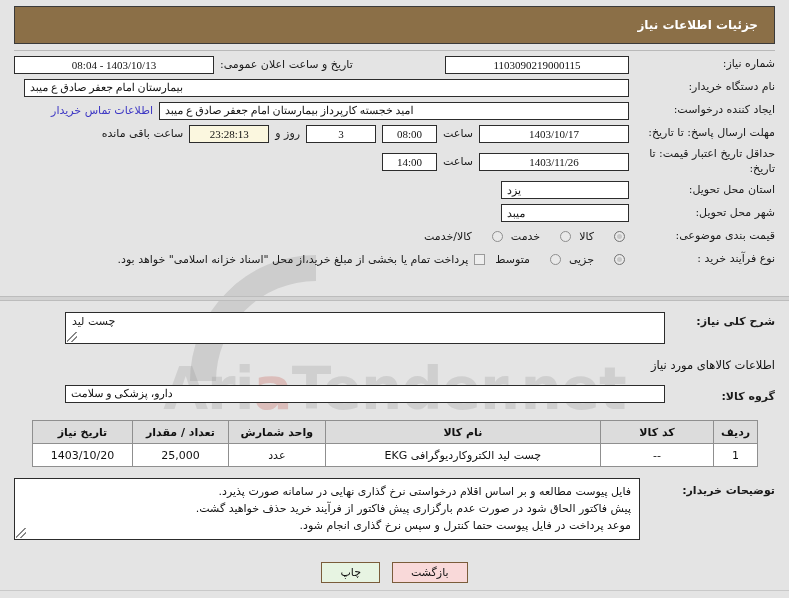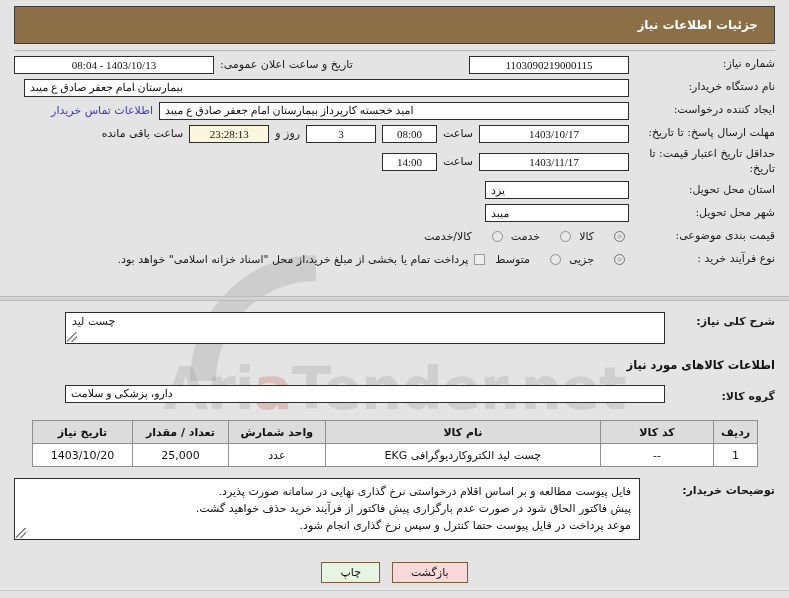--- a/index.html
+++ b/index.html
@@ -53,28 +53,28 @@
     width:146px;flex:0 0 146px;text-align:right;padding-left:8px;
     font-size:11px;color:#1b1b1b;box-sizing:border-box;line-height:1.35;
   }
   .fld{
     border:1px solid #2c2c2c;background:#fff;height:18px;
     box-sizing:border-box;display:flex;align-items:center;
     padding:0 5px;font-size:11px;color:#111;overflow:hidden;white-space:nowrap;font-family:Liberation Serif, serif;
   }
   .fld.ctr{justify-content:center;}
   .fld.rt{justify-content:flex-end;}
-  .w-need{width:160px;}
+  .w-need{width:184px;}
   .w-org{width:605px;}
   .w-creator{width:470px;}
   .w-date{width:150px;}
   .w-time{width:55px;}
   .w-days{width:70px;}
   .w-clock{width:80px;background:#fbf7df;}
-  .w-prov{width:144px;}
+  .w-prov{width:128px;}
   .cell-gap{width:6px;flex:0 0 6px;}
   .mini-lbl{font-size:11px;padding:0 6px;color:#1b1b1b;white-space:nowrap;}
   .link{color:#3d37c4;font-size:11px;white-space:nowrap;padding:0 6px;cursor:pointer;}
   .tail{font-size:11px;color:#1b1b1b;white-space:nowrap;padding:0 6px;}
 
   
   .announce{display:flex;align-items:center;margin-right:auto;}
   .announce .mini-lbl{font-size:11px;}
   .w-announce{width:200px;}
 
@@ -104,21 +104,21 @@
     width:600px;height:32px;border:1px solid #2c2c2c;background:#fff;
     box-sizing:border-box;padding:2px 6px;font-size:11px;
     display:flex;align-items:flex-start;justify-content:flex-end;
     position:relative;overflow:hidden;
   }
   .resizer{
     position:absolute;left:1px;bottom:1px;width:10px;height:10px;
     background:linear-gradient(135deg,transparent 45%,#888 45%,#888 55%,transparent 55%),
                linear-gradient(135deg,transparent 70%,#888 70%,#888 80%,transparent 80%);
   }
-  .sec-title{font-weight:bold;font-size:11.5px;text-align:right;color:#111;}
+  .sec-title{font-weight:normal;font-size:11.5px;text-align:right;color:#111;}
 
   .group-row{display:flex;align-items:center;}
   .group-lbl{width:110px;flex:0 0 110px;text-align:right;font-weight:bold;font-size:11px;margin-top:6px;}
   .group-box{width:600px;}
 
   
   .tbl{
     position:absolute;left:32px;top:420px;width:726px;
     border-collapse:collapse;z-index:6;font-size:11px;background:#fff;
   }
@@ -201,21 +201,21 @@
       <div class="fld w-time ctr">08:00</div>
       <span class="cell-gap"></span>
       <div class="fld w-days ctr">3</div>
       <span class="mini-lbl">روز و</span>
       <div class="fld w-clock ctr">23:28:13</div>
       <span class="tail">ساعت باقی مانده</span>
     </div>
 
     <div class="row">
       <span class="lbl">حداقل تاریخ اعتبار قیمت: تا تاریخ:</span>
-      <div class="fld w-date ctr">1403/11/17</div>
+      <div class="fld w-date ctr">1403/11/26</div>
       <span class="mini-lbl">ساعت</span>
       <div class="fld w-time ctr">14:00</div>
     </div>
 
     <div class="row">
       <span class="lbl">استان محل تحویل:</span>
       <div class="fld w-prov rt">یزد</div>
     </div>
 
     <div class="row">

